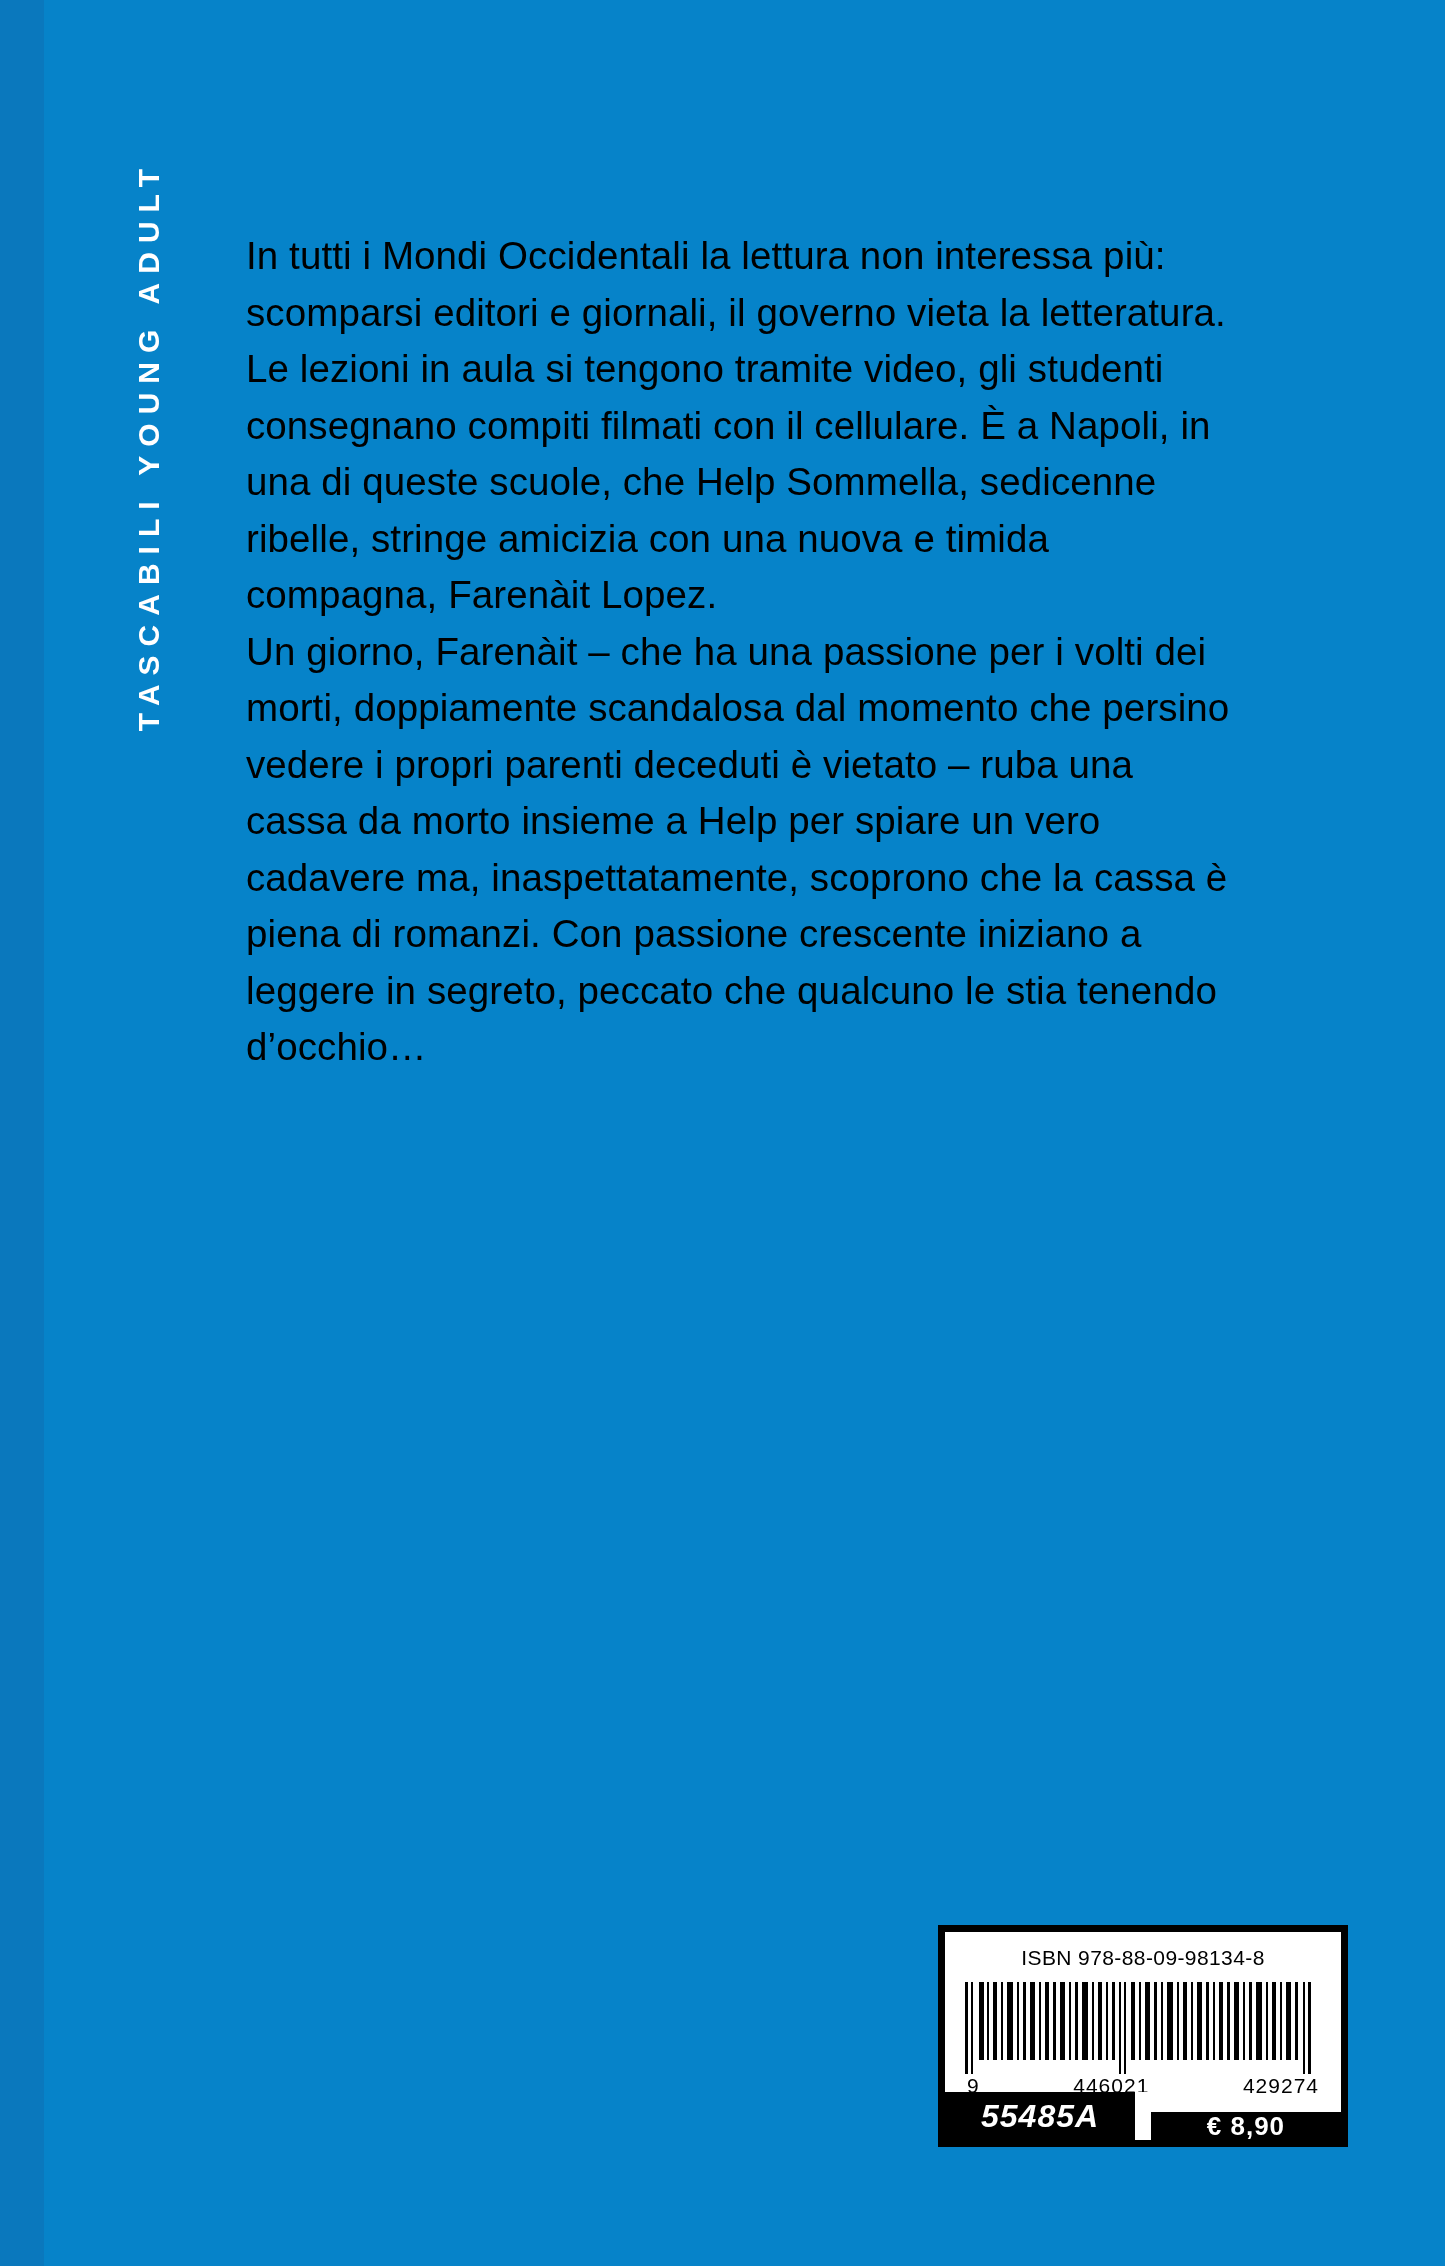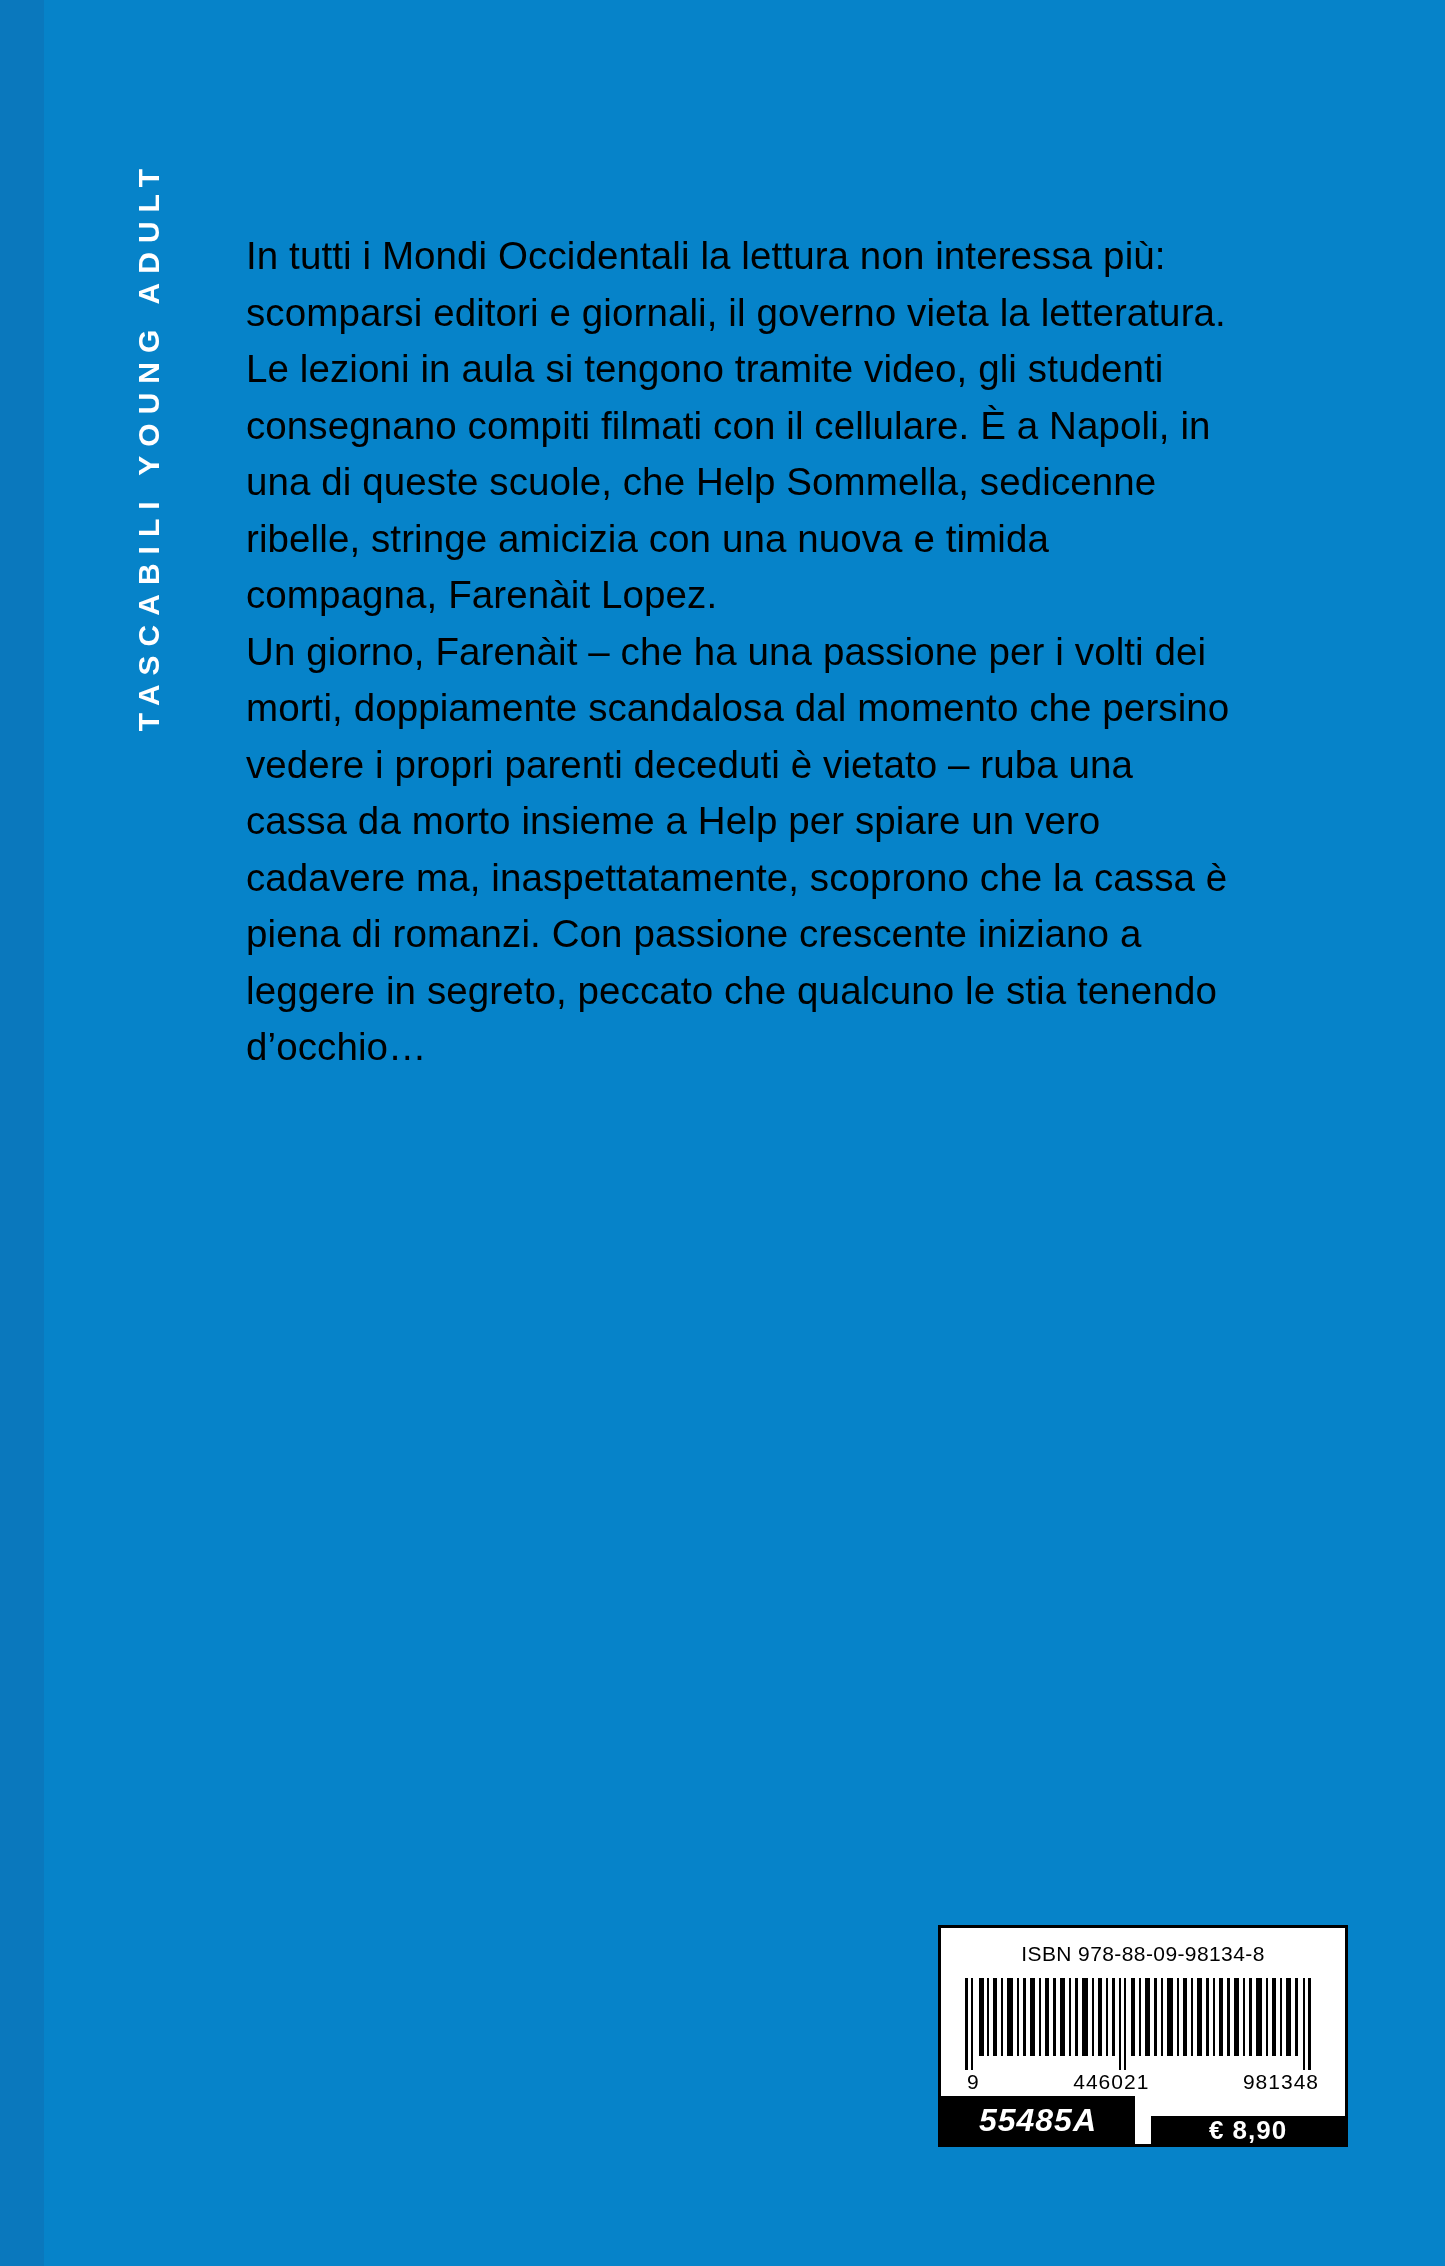--- a/index.html
+++ b/index.html
@@ -60,21 +60,21 @@
     margin: 0;
   }
   
   .barcode-box {
     position: absolute;
     left: 938px;
     top: 1925px;
     width: 410px;
     height: 222px;
     background: #ffffff;
-    border: 3px solid #000000;
+    border: 7px solid #000000;
     box-sizing: border-box;
     padding: 0;
   }
   .isbn-text {
     text-align: center;
     font-size: 21px;
     color: #000000;
     font-family: "Liberation Sans", sans-serif;
     padding-top: 14px;
     letter-spacing: 0.4px;
@@ -198,21 +198,21 @@
       <rect x="315" y="0" width="2" height="78" fill="#000"></rect>
       <rect x="321" y="0" width="5" height="78" fill="#000"></rect>
       <rect x="330" y="0" width="3" height="78" fill="#000"></rect>
       <rect x="338" y="0" width="2" height="92" fill="#000"></rect>
       <rect x="343" y="0" width="3" height="92" fill="#000"></rect>
     </svg>
 
     <div class="bars-digits">
       <span>9</span>
       <span>446021</span>
-      <span>981348</span>
+      <span>429274</span>
     </div>
 
     <div class="price-row">
       <div class="price-left">55485A</div>
       <div class="price-gap"></div>
       <div class="price-right">€  8,90</div>
     </div>
   </div>
 
 </div>

